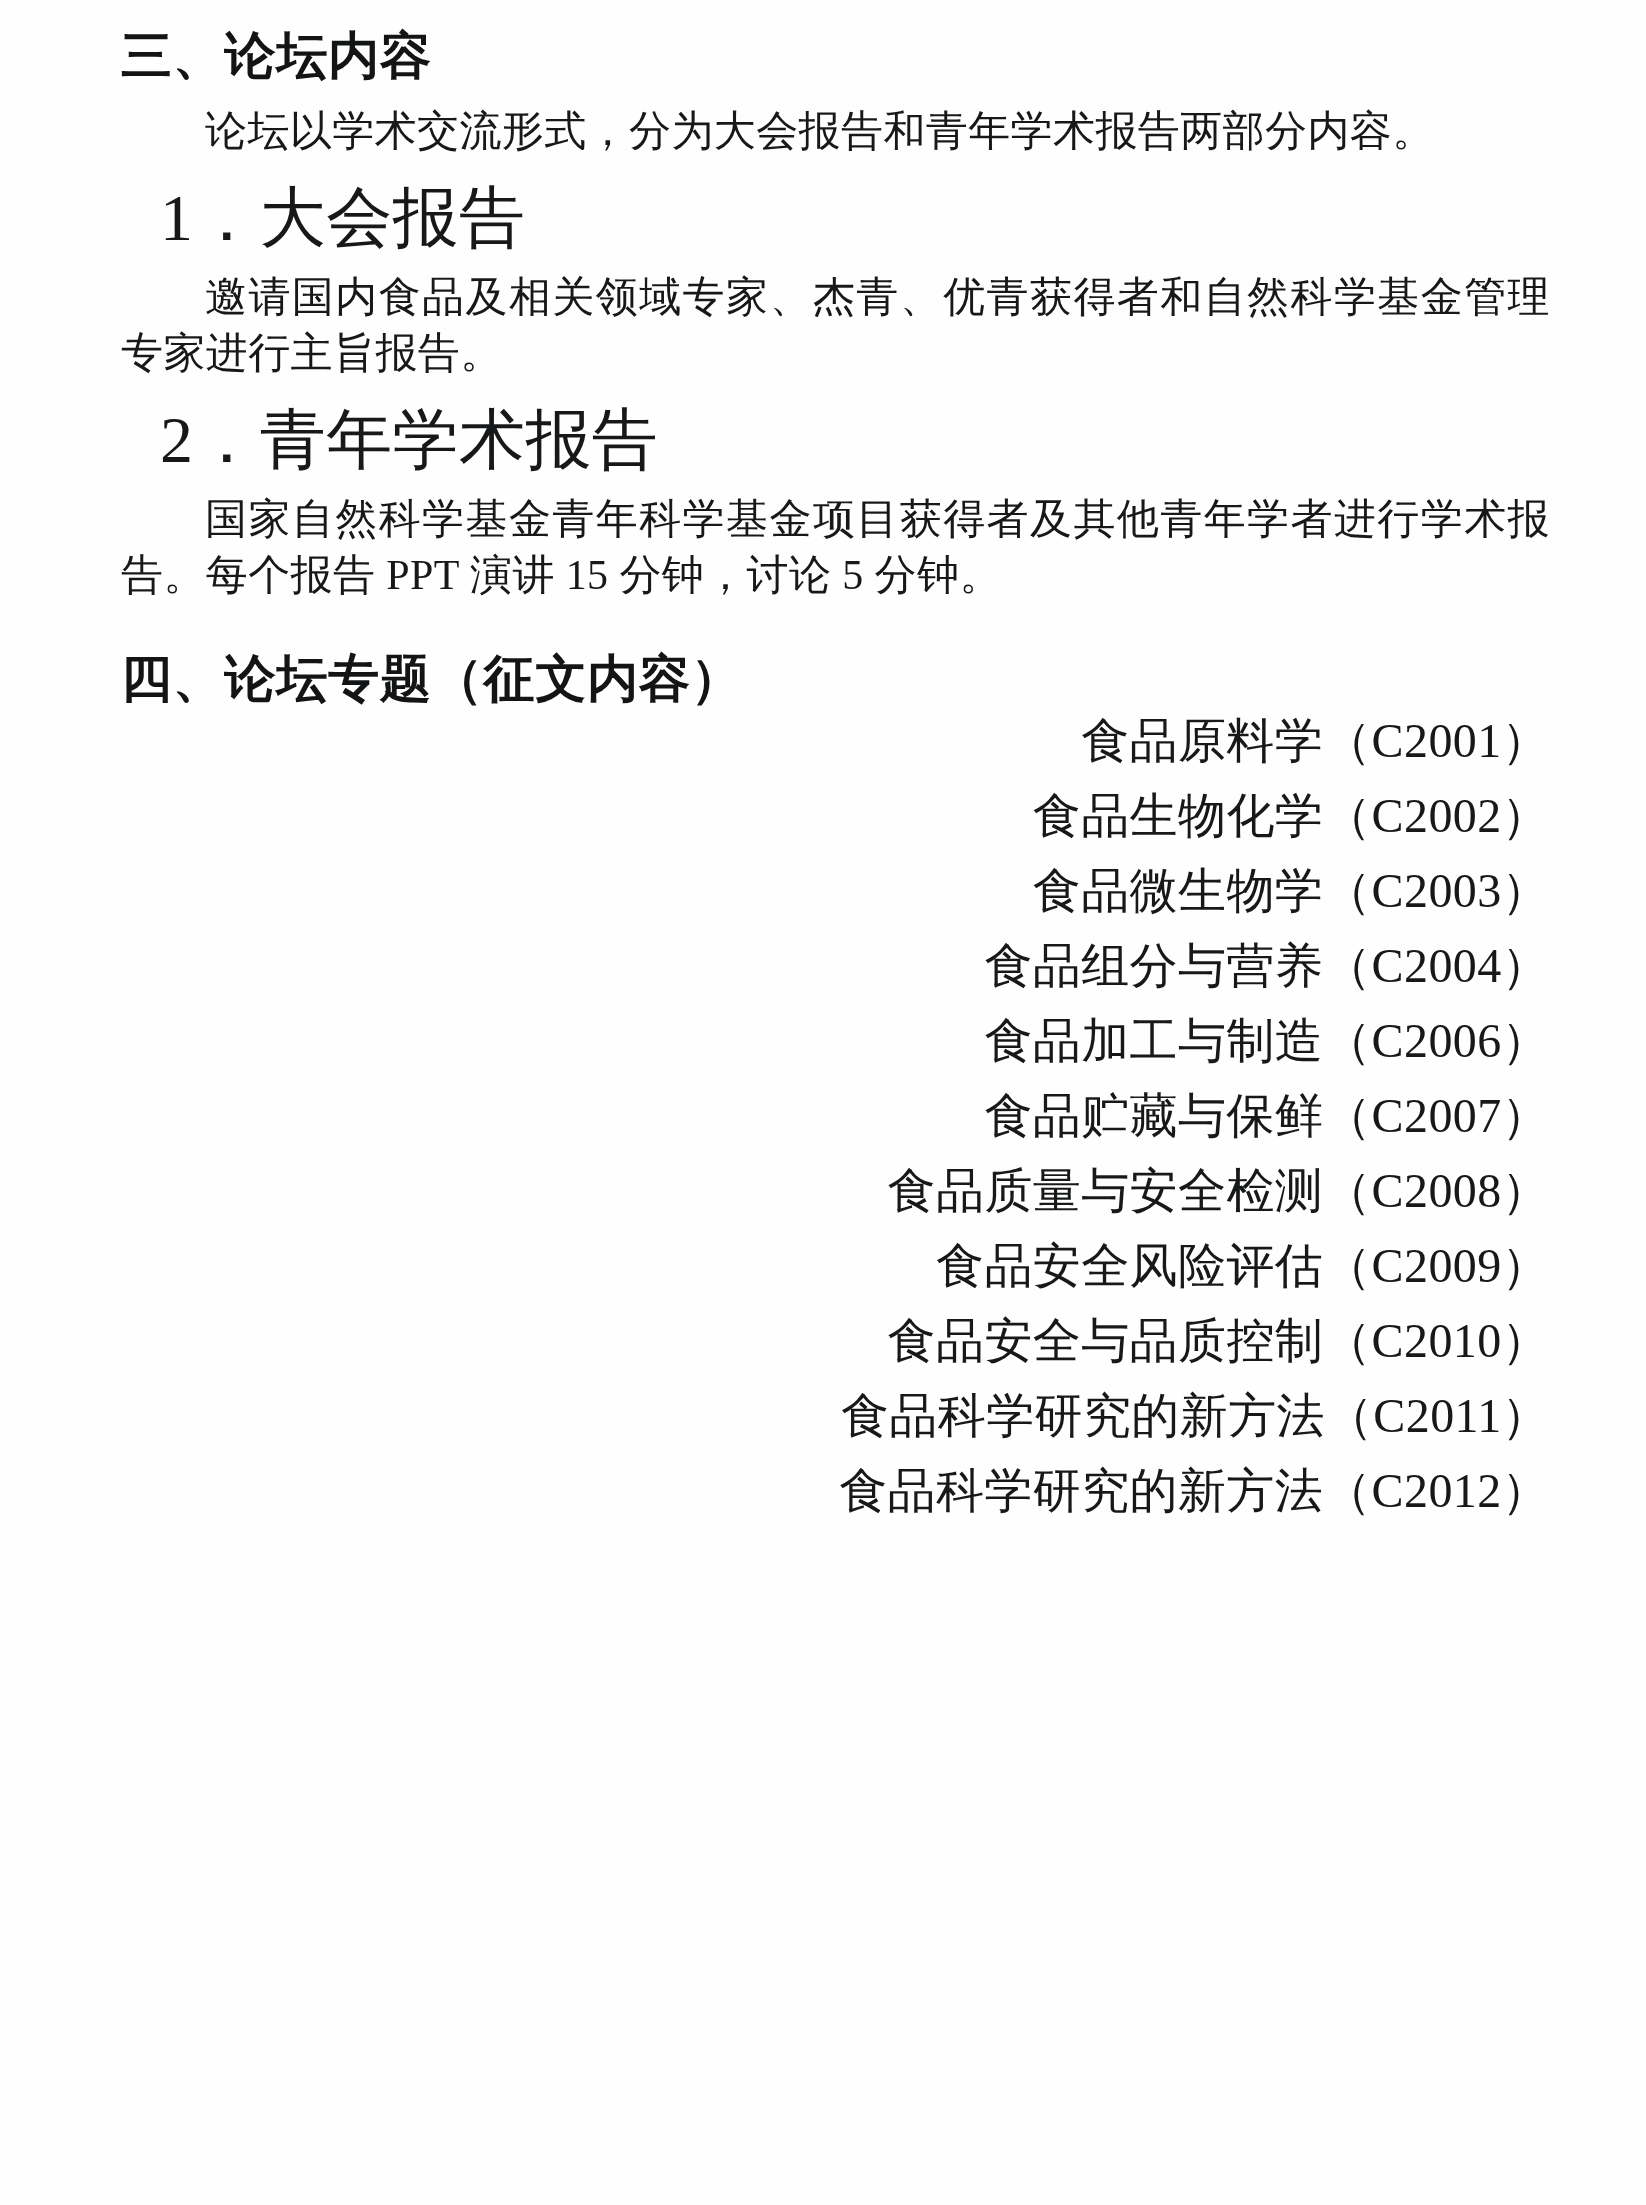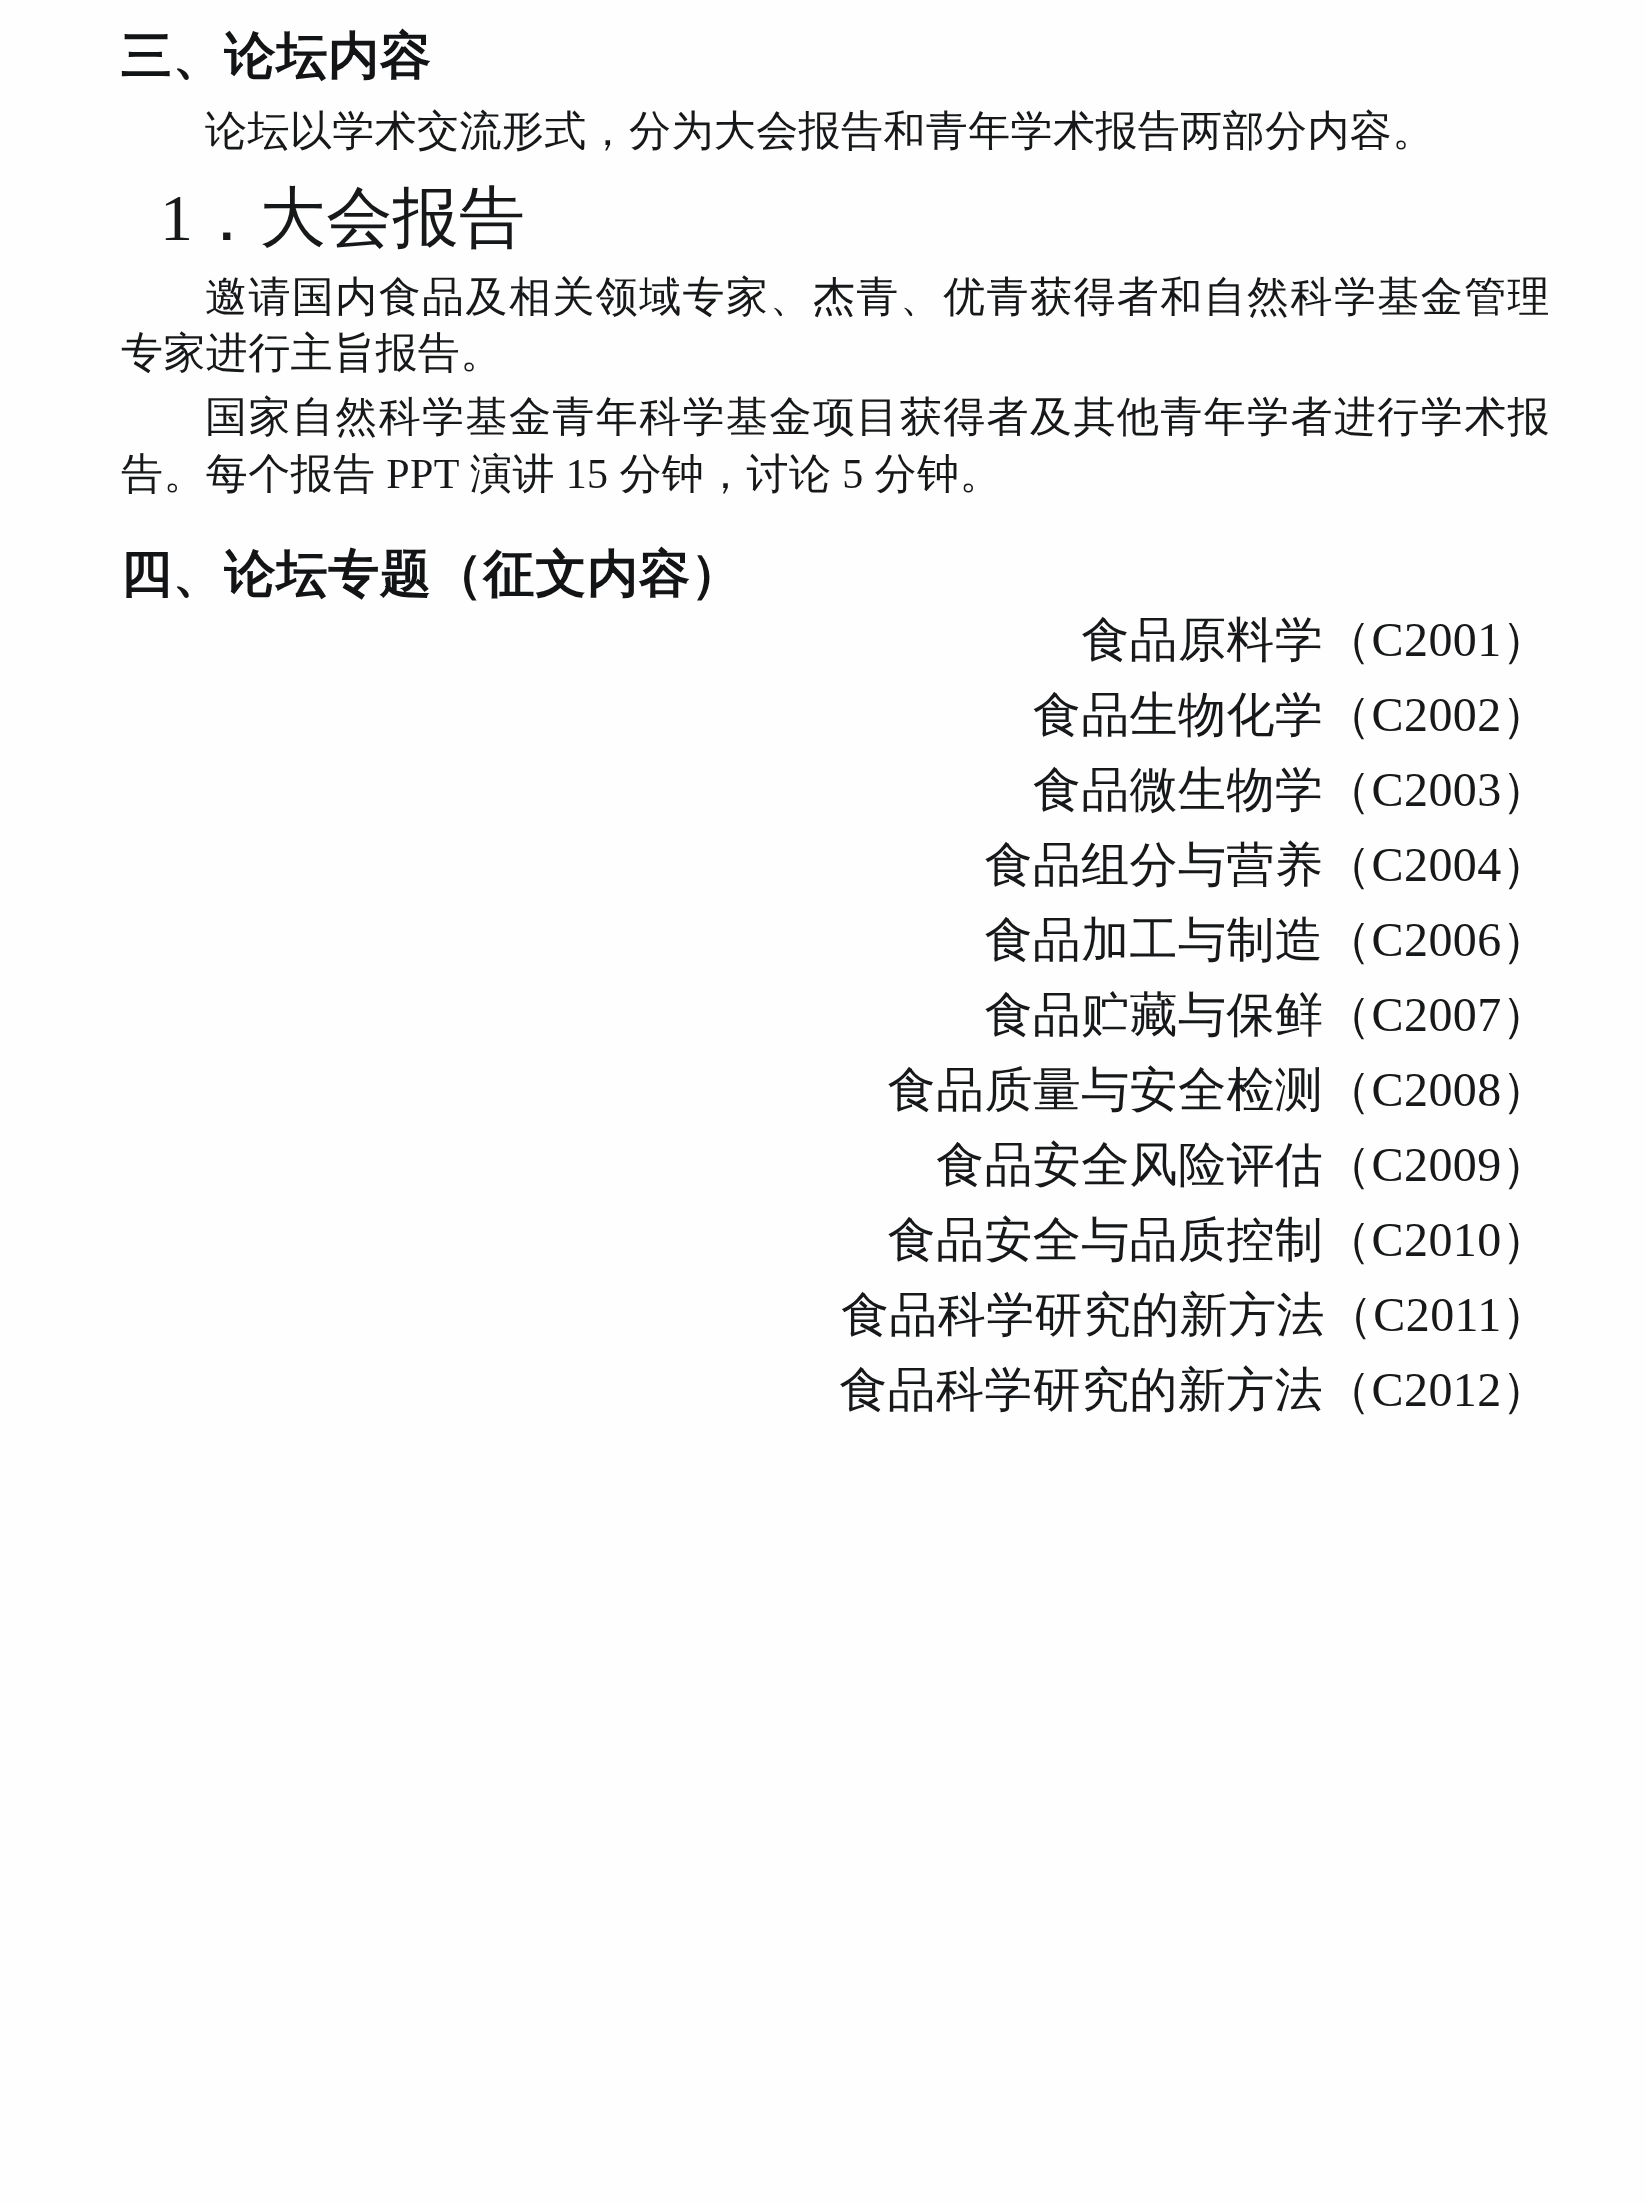--- a/index.html
+++ b/index.html
@@ -32,21 +32,20 @@
     font-size: 51px;
     letter-spacing: 0.8px;
     margin: 0 0 14.5px 0;
     padding: 0;
     color: #121416;
     line-height: 1.3;
   }
   h2.section-heading.second {
     margin-top: 43px;
     margin-bottom: 4px;
-    font-family: Liberation Mono, monospace;
   }
   p.para {
     margin: 0 0 8px 0;
     text-indent: 2em;
     text-align: justify;
     text-justify: inter-ideograph;
     font-size: 42px;
     line-height: 1.34;
     letter-spacing: 0.4px;
   }
@@ -79,20 +78,21 @@
   <div class="doc">
 
     <h2 class="section-heading">三、论坛内容</h2>
 
     <p class="para">论坛以学术交流形式，分为大会报告和青年学术报告两部分内容。</p>
 
     <div class="numbered-item">1．大会报告</div>
 
     <p class="para">邀请国内食品及相关领域专家、杰青、优青获得者和自然科学基金管理专家进行主旨报告。</p>
 
+    <div class="numbered-item">2．青年学术报告</div>
 
     <p class="para">国家自然科学基金青年科学基金项目获得者及其他青年学者进行学术报告。每个报告 PPT 演讲 15 分钟，讨论 5 分钟。</p>
 
     <h2 class="section-heading second">四、论坛专题（征文内容）</h2>
 
     <ul class="topic-list">
       <li>食品原料学（C2001）</li>
       <li>食品生物化学（C2002）</li>
       <li>食品微生物学（C2003）</li>
       <li>食品组分与营养（C2004）</li>

